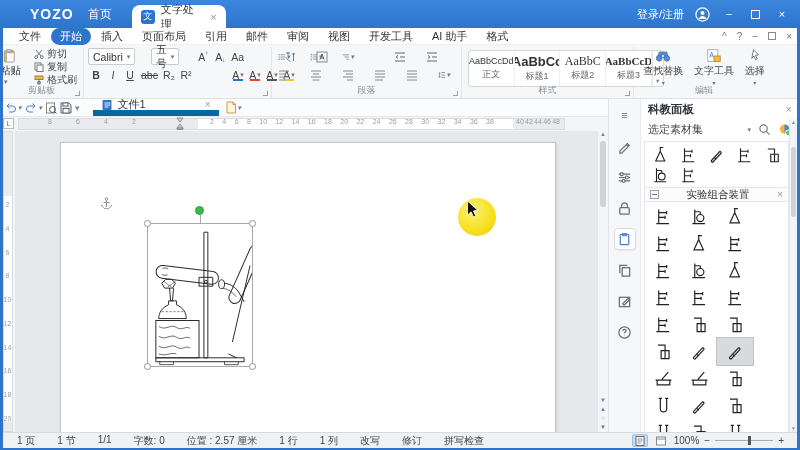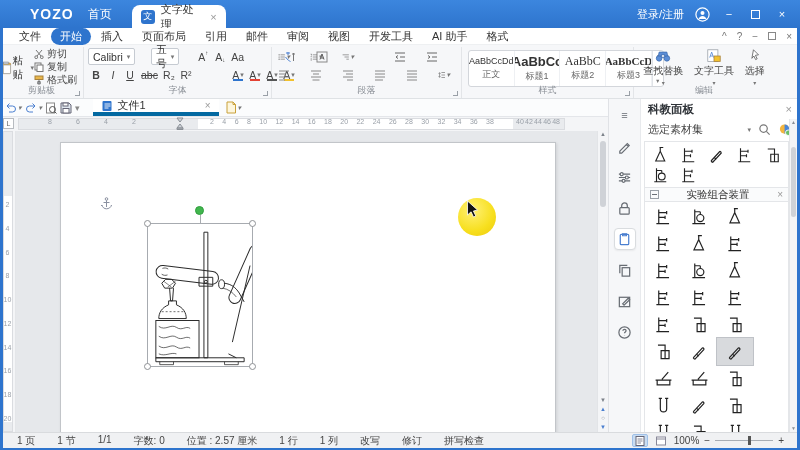--- a/index.html
+++ b/index.html
@@ -33,21 +33,21 @@
 .grp{position:relative;padding-bottom:12px;border-right:1px solid #e3e5e8;flex:none}
 .grouplabel{position:absolute;bottom:1px;left:0;right:0;text-align:center;font-size:9px;color:#8a8f96}
 .dl{position:absolute;right:3px;bottom:2px;width:5px;height:5px;border-right:1px solid #9aa0a7;border-bottom:1px solid #9aa0a7}
 .r{display:flex;gap:16px;margin:1px 4px}
 .btn{height:17px;min-width:16px;display:flex;align-items:center;justify-content:center;font-size:10.5px;color:#444;border-radius:2px;padding:0 2px;position:relative}
 .combo{height:17px;border:1px solid #c6cbd2;background:#fff;display:flex;align-items:center;padding:0 4px;font-size:10.5px;border-radius:2px;color:#333}
 .dd{color:#777;font-size:7px;margin-left:4px}
 .dd2{color:#777;font-size:7px;margin-left:1px}
 .vsep{width:1px;height:14px;background:#dcdfe3;margin:0 2px}
 .g-clip{width:84px;display:flex}
-.paste{display:flex;flex-direction:row;align-items:center;width:34px;padding-top:2px}
+.paste{display:flex;flex-direction:column;width:34px;padding-top:2px}
 .paste .pl{font-size:10.5px;margin-top:1px}
 .clipcol{display:flex;flex-direction:column;justify-content:flex-end;gap:1px;padding-top:3px}
 .mini{display:flex;align-items:center;gap:3px;font-size:10px;color:#444;height:12px}
 .g-font{width:188px}
 .fb{font-weight:bold}.fi{font-style:italic}.fu{text-decoration:underline}.fs{text-decoration:line-through}
 .fgrow::after{content:"↑";font-size:6px;position:relative;top:-4px}
 .fshrink::after{content:"↓";font-size:6px;position:relative;top:3px}
 .cbar{position:absolute;left:3px;right:3px;bottom:2px;height:2px}
 .c-blue .cbar{background:#2e74cd}.c-red .cbar{background:#e34234}.c-dark .cbar{background:#555}.c-yel .cbar{background:#f2c12e}
 .g-para{width:190px}
@@ -64,21 +64,21 @@
 .g-edit{width:140px;display:flex;justify-content:space-around;padding:2px 4px 12px;border-right:none}
 .edit-item{display:flex;flex-direction:column;align-items:center;gap:1px;font-size:10px;color:#444}
 .edit-item .dd{margin:0;font-size:6px}
 
 .content{position:absolute;top:99px;bottom:18px;left:0;width:800px;display:flex}
 .leftpane{width:608px;display:flex;flex-direction:column}
 .rightpane{flex:1;display:flex;border-left:1px solid #e0e2e6;background:#f6f7f9}
 
 .quickrow{height:18px;display:flex;align-items:center;background:#fbfcfd;border-bottom:1px solid #e4e6ea;padding-left:4px}
 .qbtn{display:flex;align-items:center;margin-right:3px;color:#555}
-.filetab{display:flex;align-items:center;gap:5px;padding:0 8px;height:17px;background:#fff;border-bottom:4px solid #0369a1;font-size:11px;margin-left:10px;width:126px}
+.filetab{display:flex;align-items:center;gap:5px;padding:0 8px;height:17px;background:#fff;border-bottom:6px solid #0369a1;font-size:11px;margin-left:10px;width:126px}
 .filetab .tab-x{font-size:10px}
 .newdoc{margin-left:6px;display:flex;align-items:center;color:#c9a13a}
 
 .hruler{position:relative;height:14px;background:#f4f5f7}
 .lbox{position:absolute;left:3px;top:1px;width:11px;height:11px;border:1px solid #b7bbc0;background:#fff;font-size:7px;color:#666;display:flex;align-items:center;justify-content:center}
 .rstrip{position:absolute;left:18px;width:547px;top:1px;height:12px;background:#e9ebee;border:1px solid #dadce0}
 .rwhite{position:absolute;left:179px;width:315px;top:0;bottom:0;background:#fff}
 .rnums{position:absolute;display:flex;justify-content:space-between;font-size:7px;color:#9aa0a8;top:1px;line-height:1}
 .imark{position:absolute;left:176px;top:0;color:#8a8f96}
 
@@ -342,21 +342,20 @@
               <i class="cbar"></i>
               <span class="dd2">▾</span>
             </span>
             <span class="btn c-yel">
               <b style="font-weight:normal">A</b>
               <i class="cbar"></i>
               <span class="dd2">▾</span>
             </span>
           </div>
       </div>
-      <span class="grouplabel">字体</span>
       <span class="dl"></span>
     </div>
 
     <div class="grp g-para">
       <div class="r">
         <span class="btn">
             <svg width="12" height="12" viewBox="0 0 12 12">
               <path d="M4 2.5h7M4 6h7M4 9.5h7" stroke="#666" fill="none"></path>
               <circle cx="1.8" cy="2.5" r="1" fill="#666"></circle>
               <circle cx="1.8" cy="6" r="1" fill="#666"></circle>

